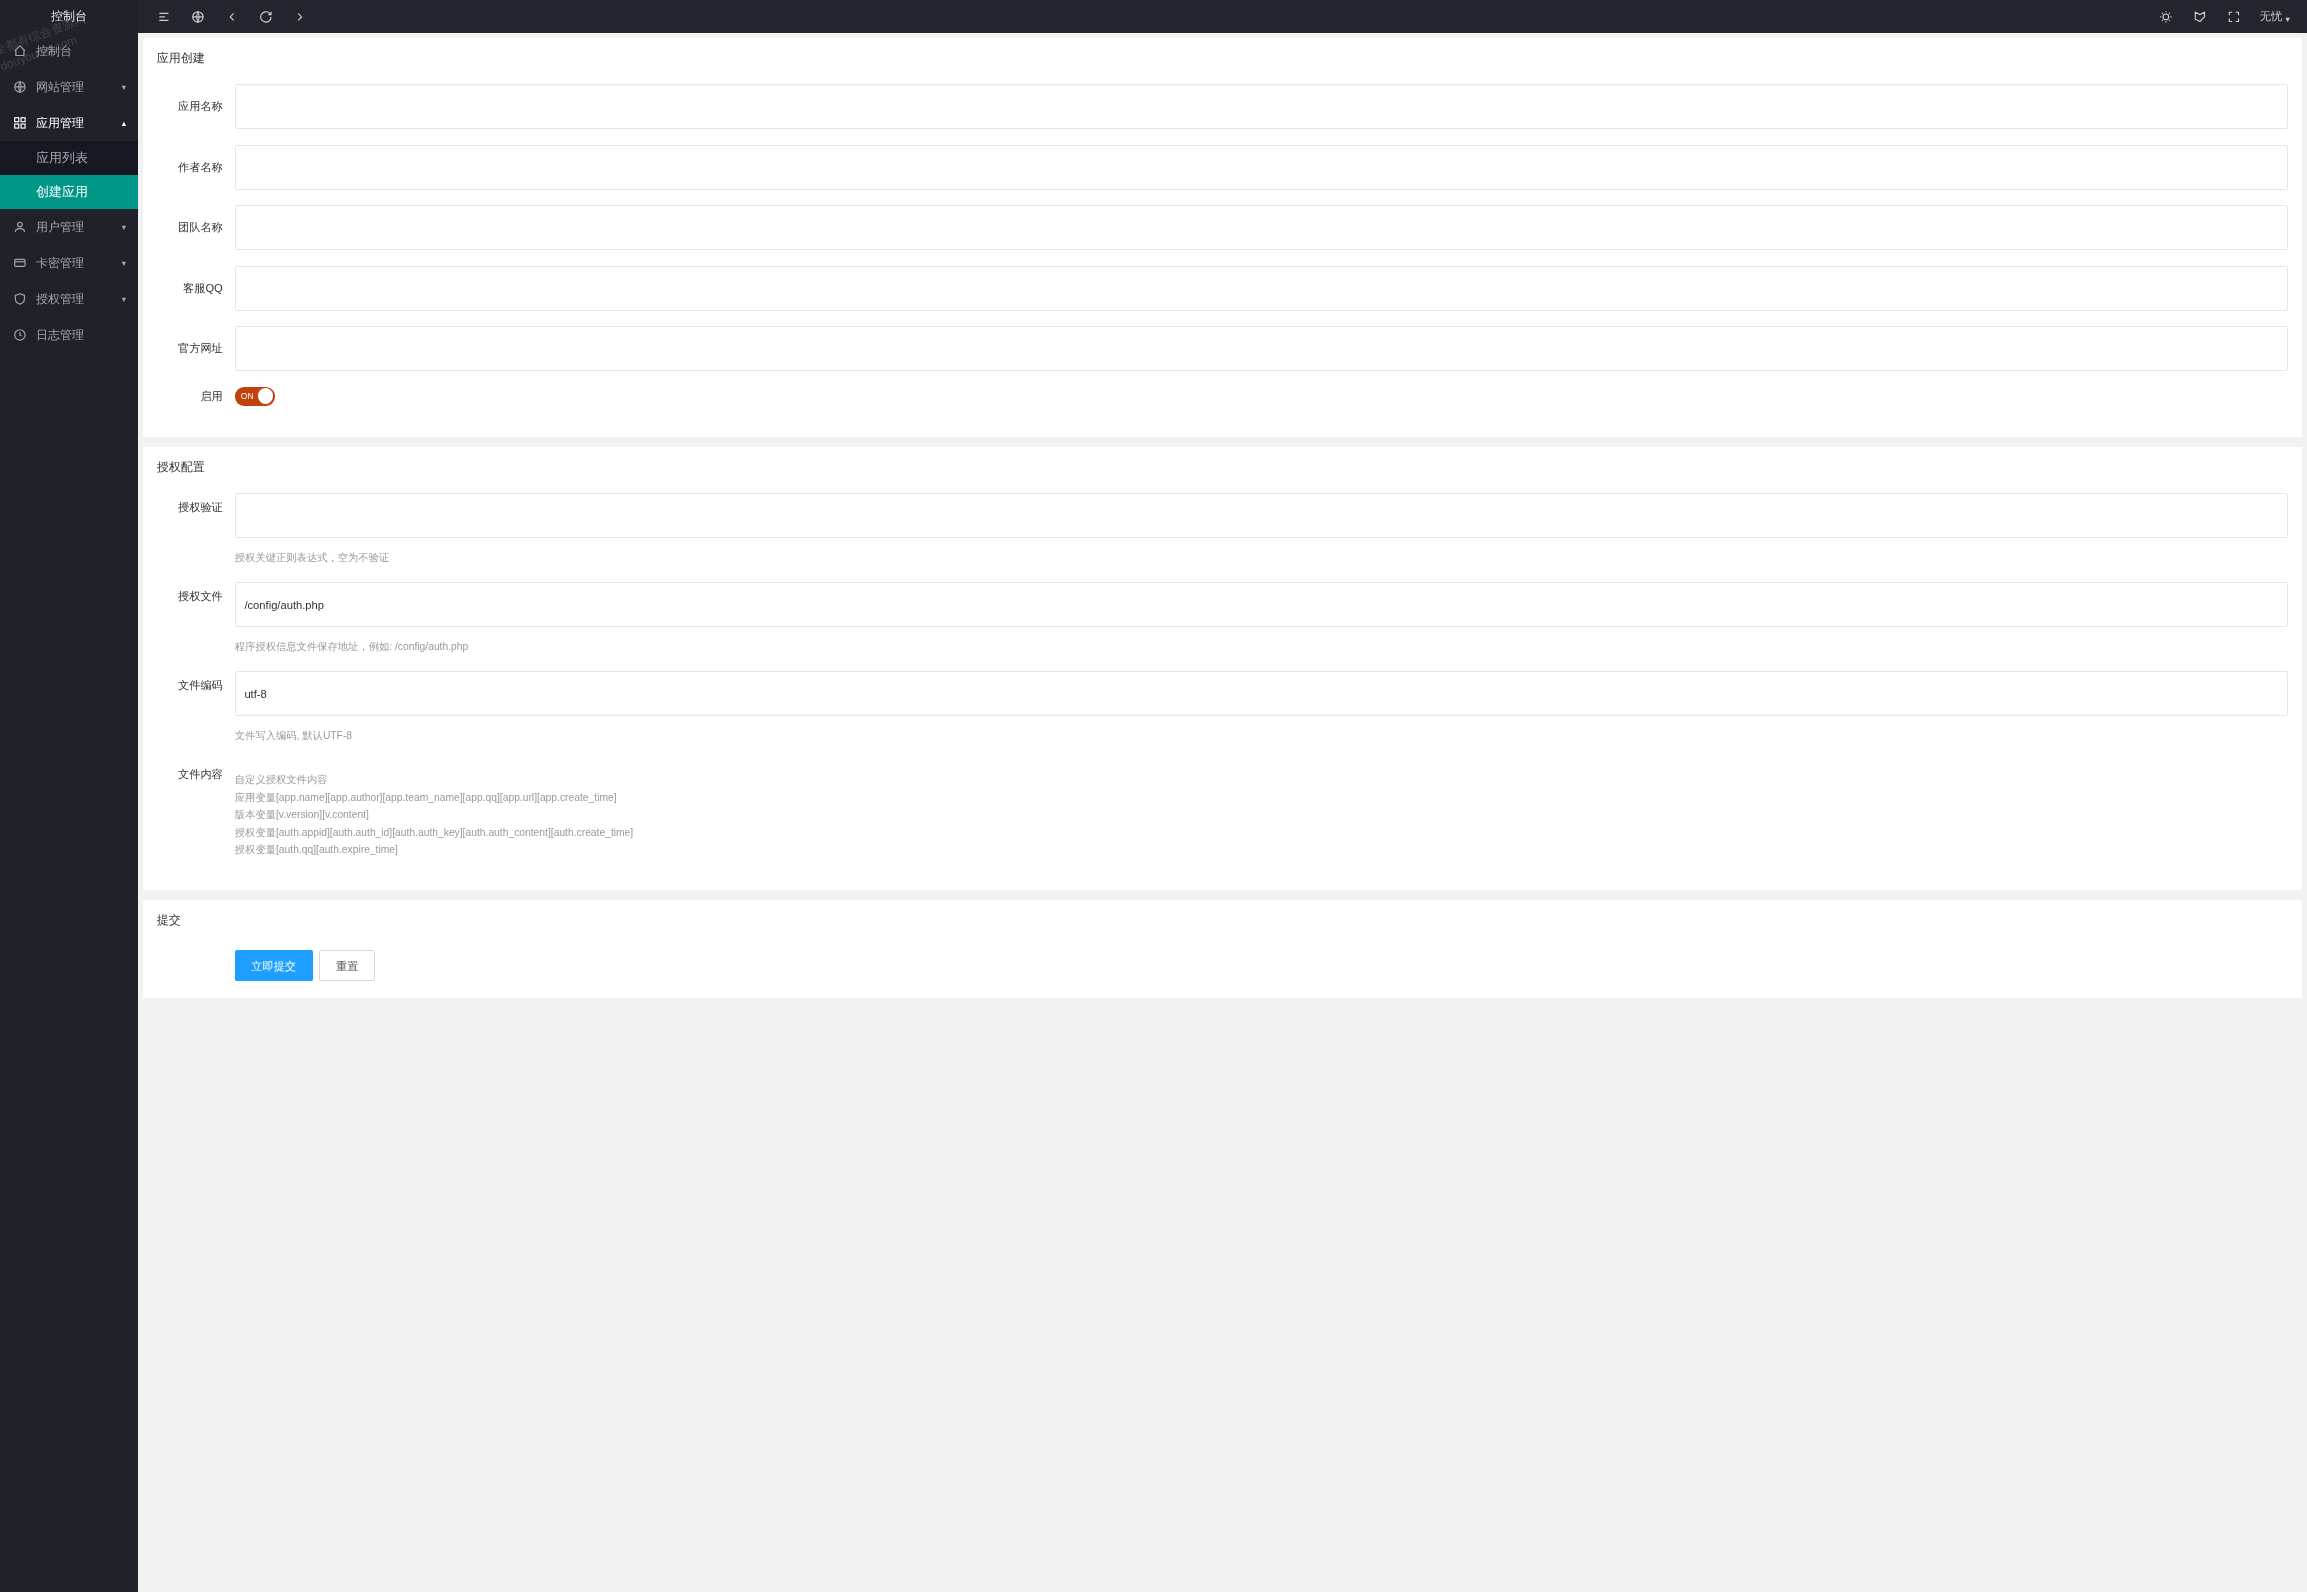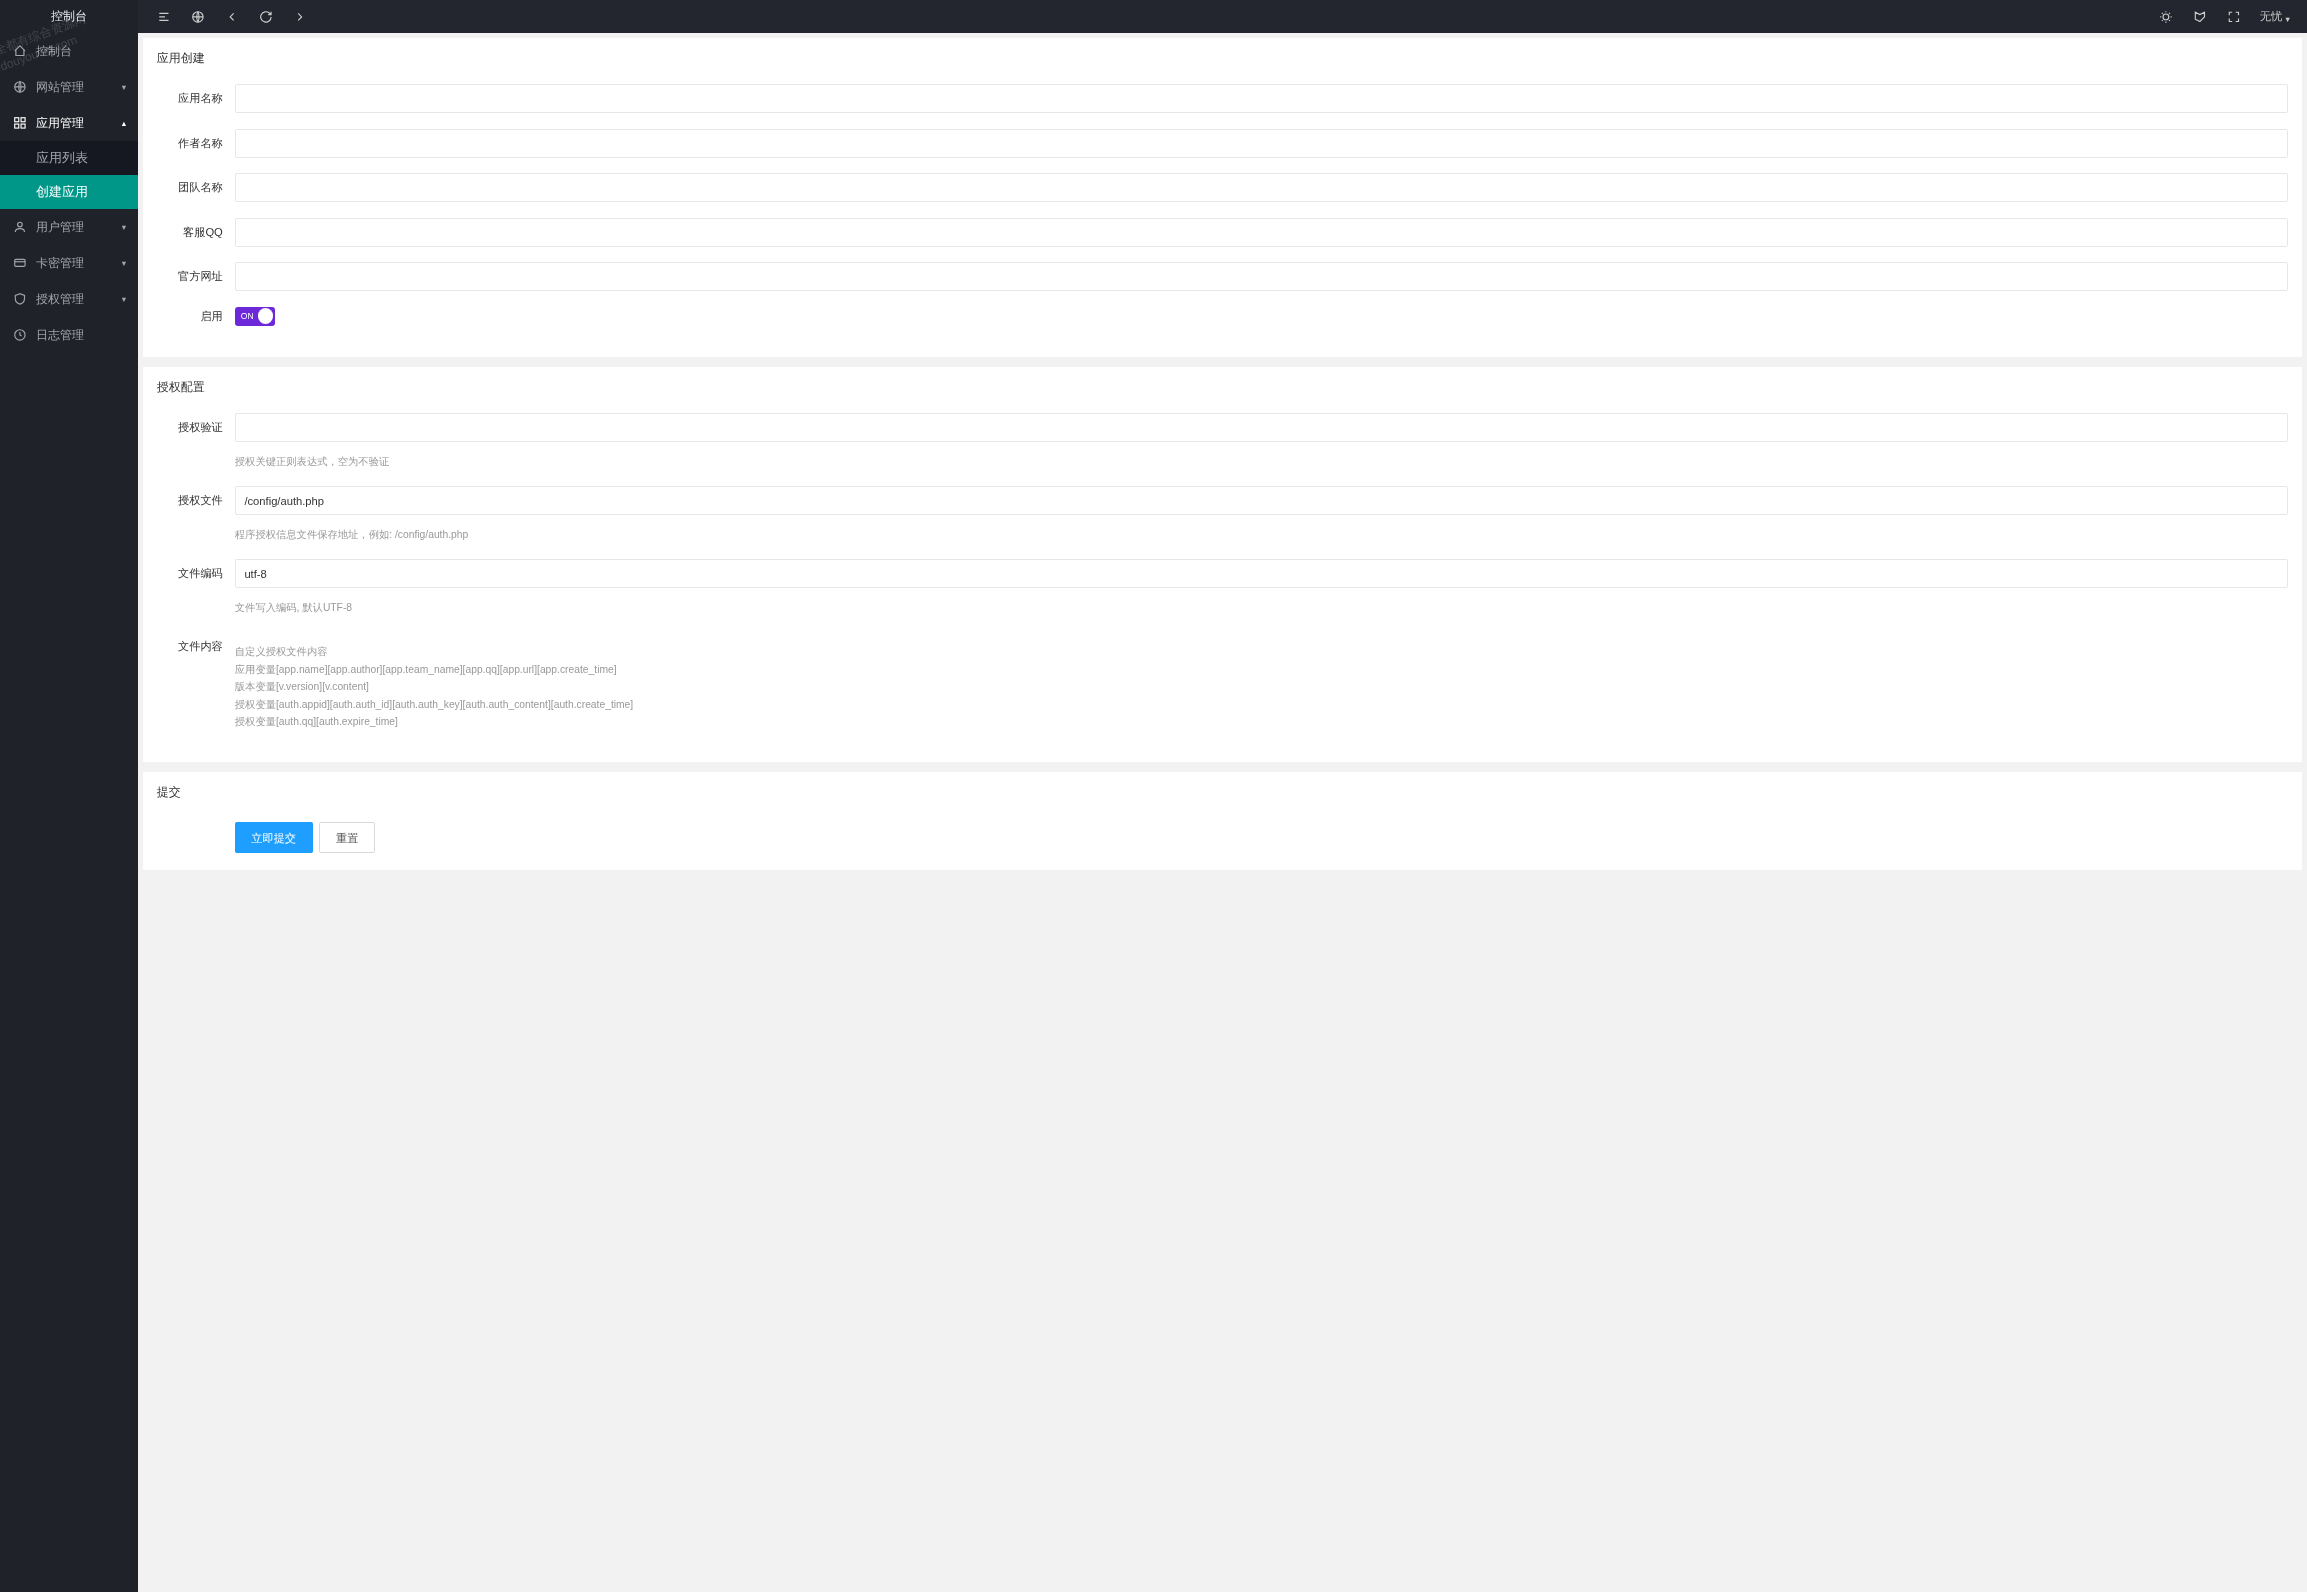--- a/index.html
+++ b/index.html
@@ -116,21 +116,21 @@
     .form-label-top { padding-top: 6.9px; }
     .form-control {
       flex: 1;
       display: flex;
       flex-direction: column;
     }
     .form-input, .form-textarea {
       width: 100%;
       border: 0.9px solid #e6e6e6;
       border-radius: 1.7px;
-      height: 29px;
+      height: 45px;
       padding: 0 8.6px;
       font-size: 11.2px;
       color: #333;
       background: #fff;
       outline: none;
     }
     .form-textarea {
       height: 59px;
       padding: 6.9px 8.6px;
       font-family: "Microsoft YaHei", monospace;
@@ -144,22 +144,22 @@
       margin-top: 11px;
       line-height: 1.7;
     }
 
     
     .switch {
       position: relative;
       display: inline-block;
       width: 40px;
       height: 19px;
-      background: #6d28d9;
-      border-radius: 3px;
+      background: #c2410c;
+      border-radius: 9px;
       cursor: pointer;
     }
     .switch-label {
       position: absolute;
       left: 6px;
       top: 0;
       line-height: 19px;
       color: #fff;
       font-size: 8.6px;
     }

